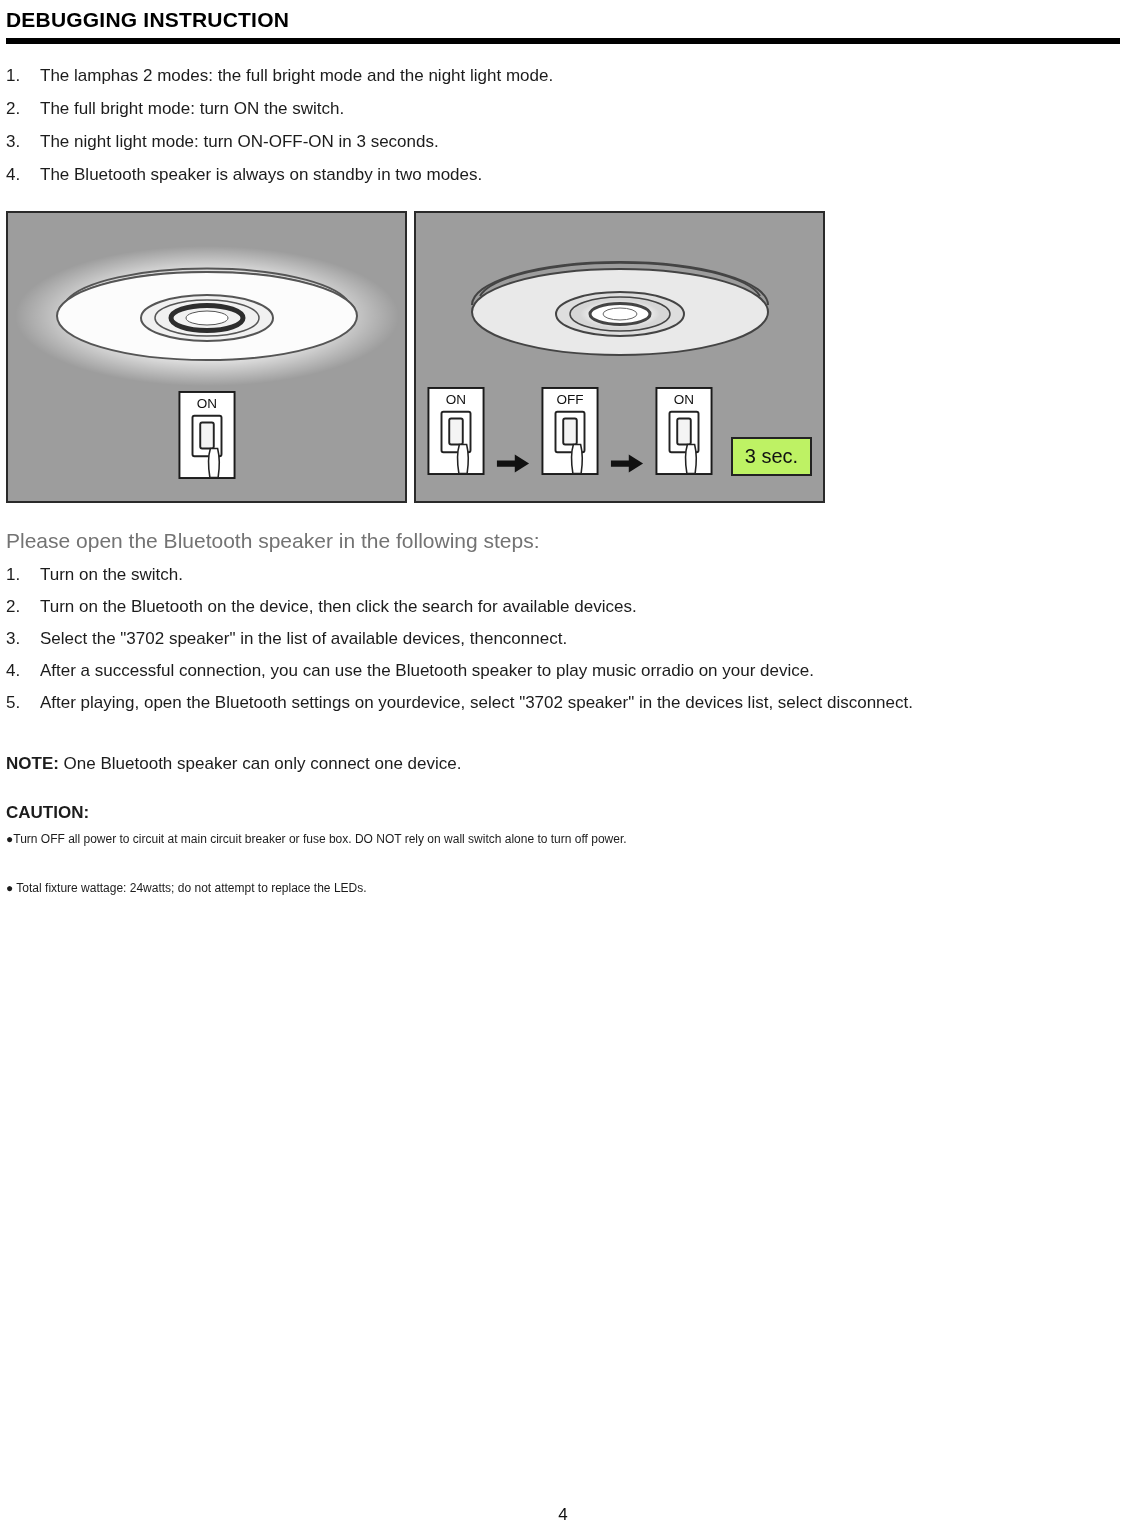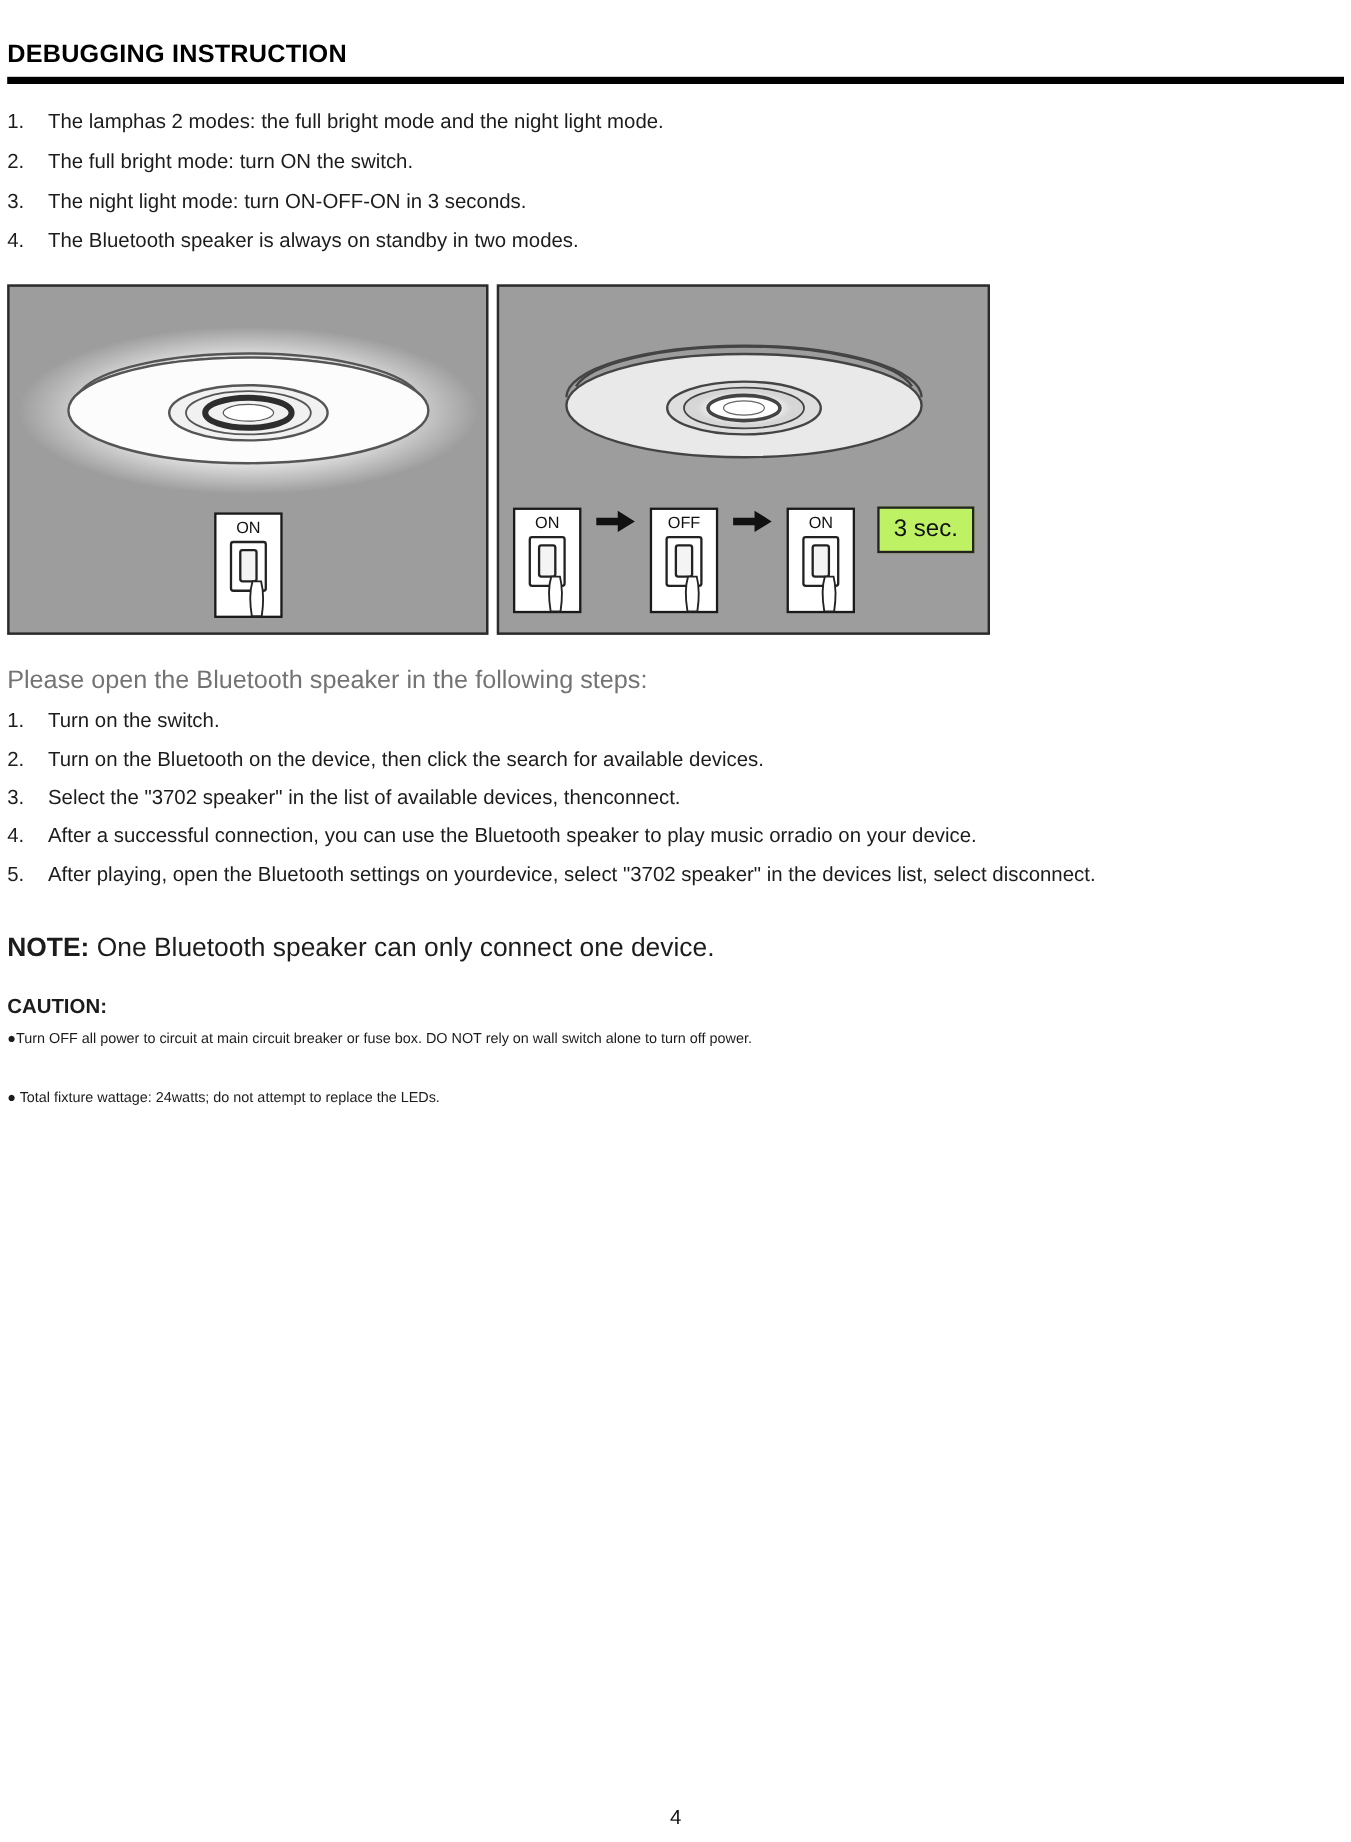--- a/index.html
+++ b/index.html
@@ -16,21 +16,21 @@
   }
   .heading {
     font-size: 21px;
     font-weight: bold;
     color: #000;
     margin: 0;
     padding: 9px 0 6px 0;
     border-bottom: 6px solid #000;
     letter-spacing: 0.2px;
   }
-  #debug-heading { padding-top: 8px; margin-top: 26px; }
+  #debug-heading { padding-top: 8px; }
   #bt-heading   { margin-top: 157px; }
   #care-heading { margin-top: 228px; }
 
   .olist { margin-top: 22px; }
   .li { display: flex; font-size: 17px; line-height: 20px; margin-bottom: 13px; color: #1c1c1c; }
   .li .num { flex: none; width: 34px; }
   .li .txt { flex: 1; }
 
   .figure { display: flex; gap: 7px; margin-top: 26px; }
   .panel {
@@ -39,37 +39,37 @@
     box-sizing: border-box;
     height: 292px;
     display: flex;
     flex-direction: column;
     align-items: center;
     overflow: hidden;
   }
   .panel.left  { width: 401px; }
   .panel.right { width: 411px; }
   .lamp { display: block; margin-top: 5px; }
-  .switchrow { display: flex; align-items: flex-start; justify-content: center; gap: 10px; margin-top: 10px; }
+  .switchrow { display: flex; align-items: flex-end; justify-content: center; gap: 10px; margin-top: 0; }
   .swlabel { font-family: "Liberation Sans", "DejaVu Sans", sans-serif; font-size: 14px; fill: #111; }
   .sec-box {
     border: 2px solid #222;
     background: #bef264;
     color: #111;
     font-size: 20px;
     padding: 6px 12px;
     margin-left: 8px;
     white-space: nowrap;
   }
 
   .intro { margin-top: 26px; font-size: 21px; color: #737373; }
   .bt-list { margin-top: 12px; }
   .bt-list .li { margin-bottom: 12px; }
 
-  .note { margin-top: 40px; font-size: 22px; line-height: 22px; }
+  .note { margin-top: 40px; font-size: 17px; line-height: 22px; }
   .bold { font-weight: bold; }
 
   .caution { margin-top: 26px; font-size: 17px; line-height: 24px; }
   .caution-label { font-weight: bold; }
   .bullet { font-size: 12px; line-height: 22px; margin-top: 27px; }
   .bullet.first { margin-top: 3px; }
 
   .page-number {
     position: absolute;
     left: 0; right: 0;

